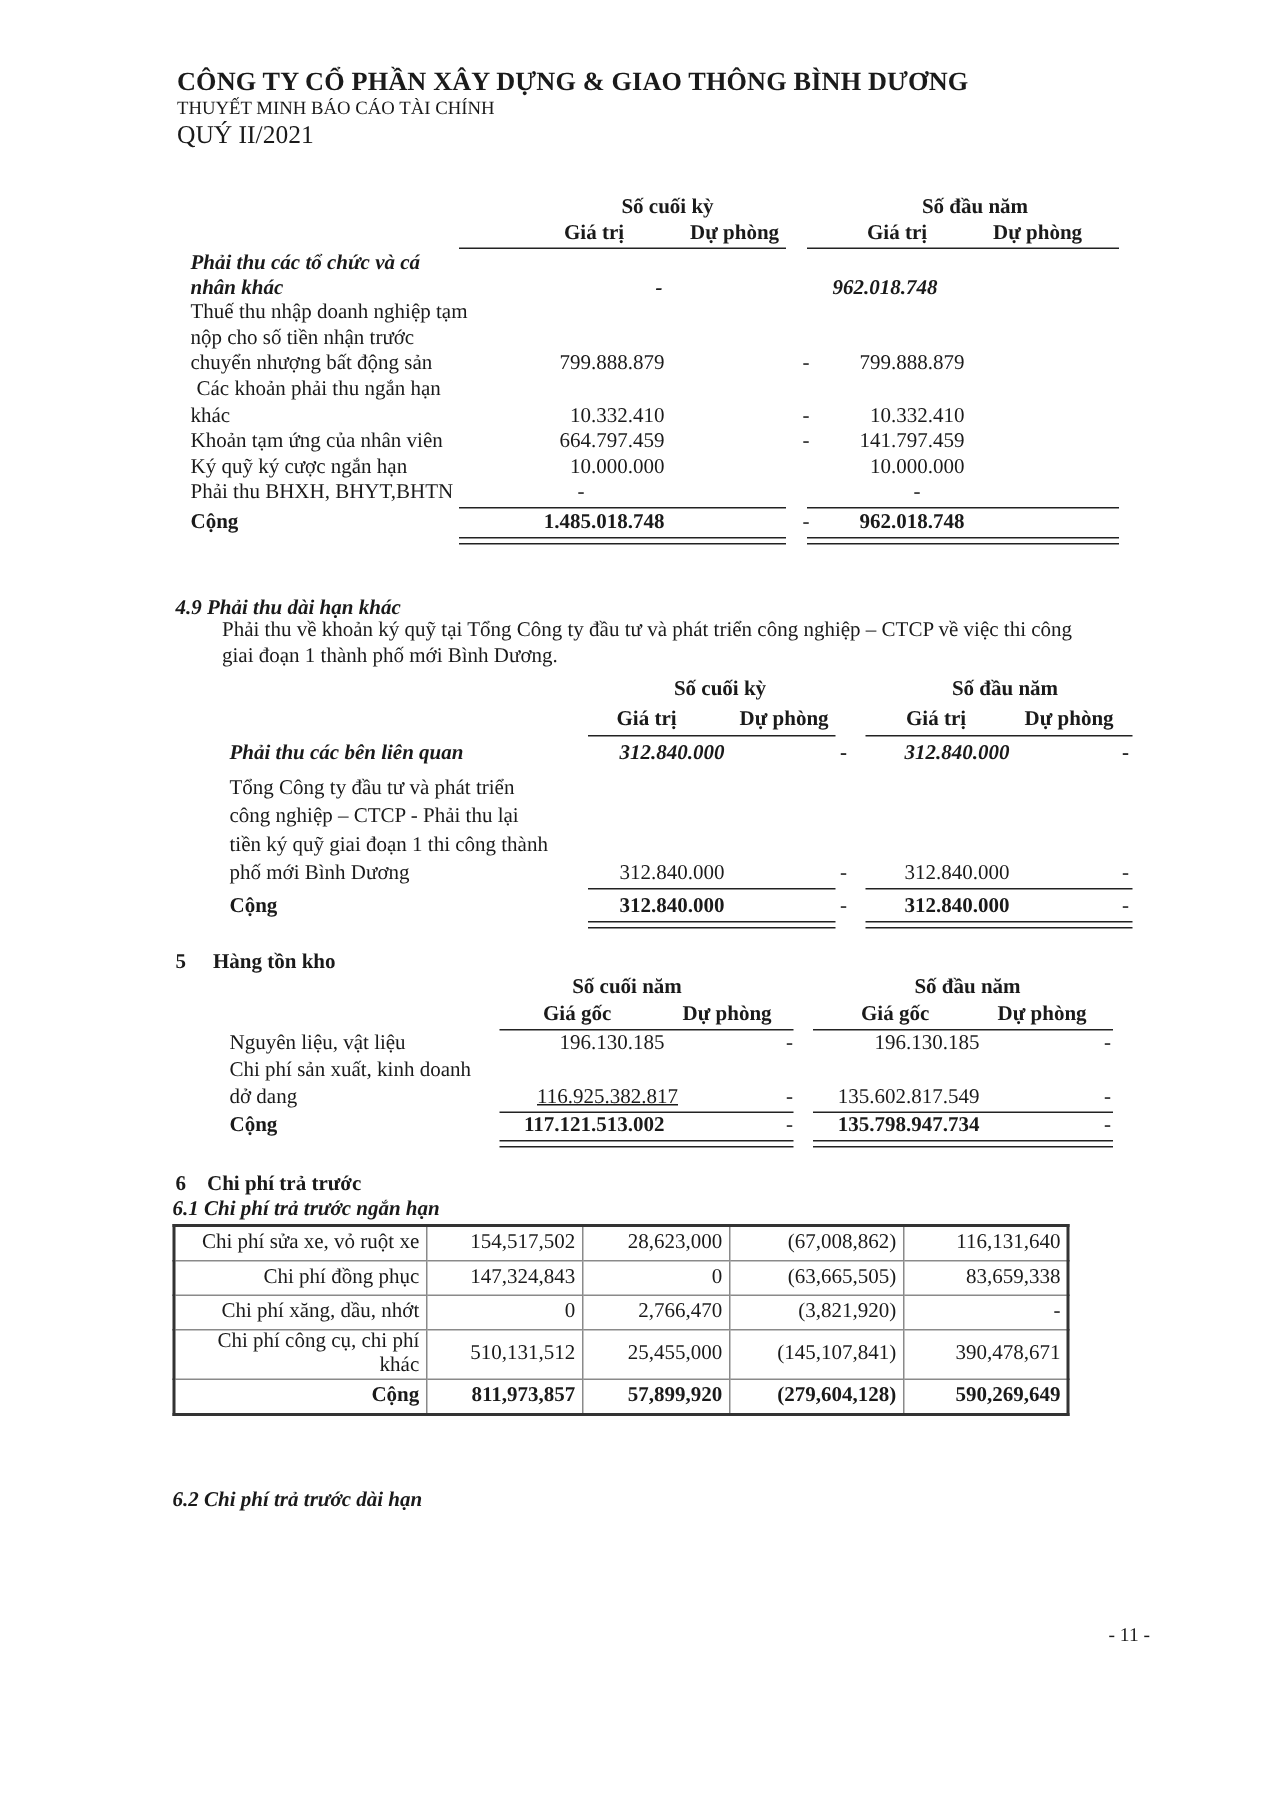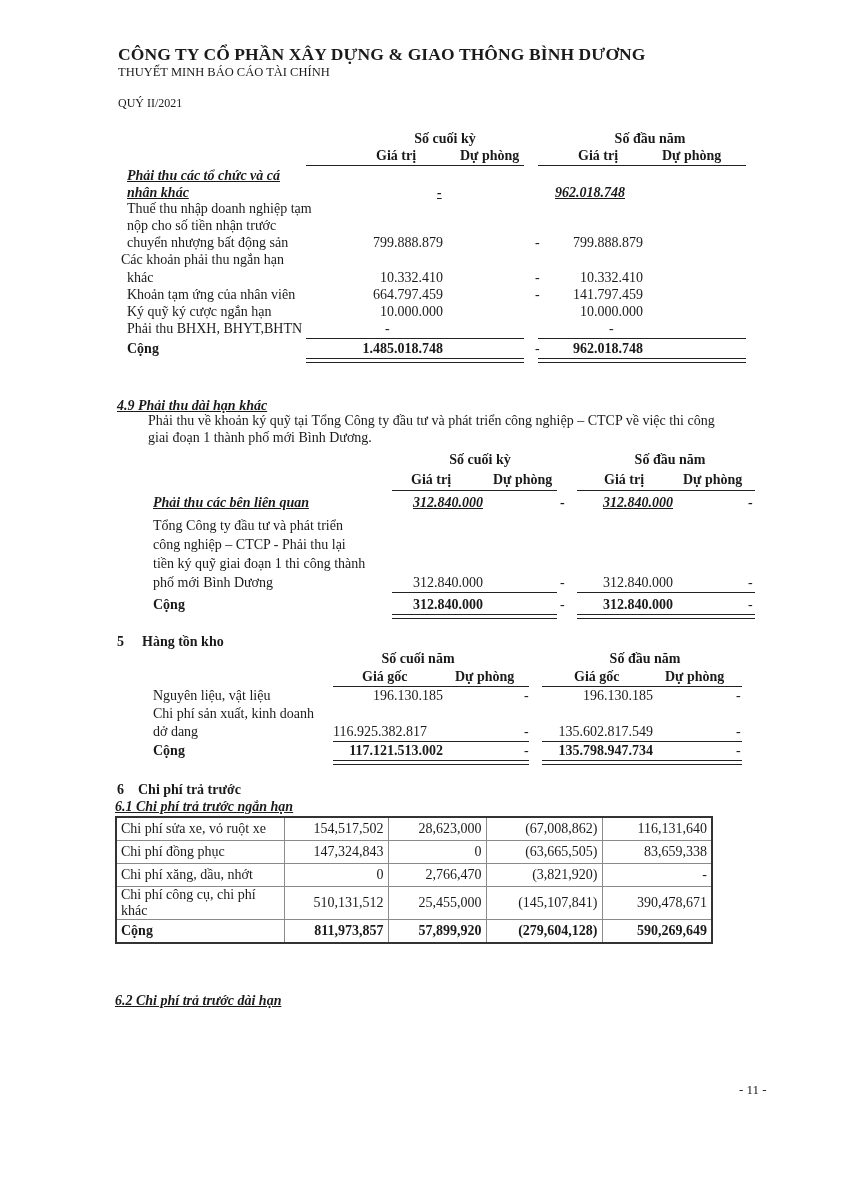--- a/index.html
+++ b/index.html
@@ -1,31 +1,31 @@
 <!DOCTYPE html>
 <html><head>
 <meta charset="utf-8">
 <style>
   html, body { margin: 0; padding: 0; background: #ffffff; }
   body { width: 849px; height: 1200px; position: relative; overflow: hidden;
          font-family: "Liberation Serif", "DejaVu Serif", serif; color: #1a1a1a; }
   .abs { position: absolute; white-space: nowrap; }
   .hdr-company { left: 118px; top: 44px; font-size: 17.5px; font-weight: bold; letter-spacing: 0.1px; }
   .hdr-sub { left: 118px; top: 65px; font-size: 12.5px; }
-  .hdr-q { left: 118px; top: 96px; font-size: 12px; font-family: Liberation Serif, serif; }
+  .hdr-q { left: 118px; top: 80px; font-size: 17px; font-family: Liberation Serif, serif; }
   .t { font-size: 14px; }
   .b { font-weight: bold; }
-  .i { font-style: italic; text-decoration: underline; }
+  .i { font-style: italic; }
   .r { text-align: right; }
   .c { text-align: center; }
   .uline { position: absolute; height: 0; border-top: 1.4px solid #222; }
   .dline { position: absolute; height: 3px; border-top: 1.4px solid #222; border-bottom: 1.4px solid #222; }
   table.grid { position: absolute; left: 115px; top: 816px; border-collapse: collapse;
                font-size: 14px; border: 2px solid #333; }
-  table.grid td { border: 1px solid #8a8a8a; padding: 0 4px; height: 22px; }
+  table.grid td { border: 1px solid #8a8a8a; padding: 0 4px; height: 22px; text-align: right; }
   table.grid td.num { text-align: right; }
   table.grid tr.head td { height: 46px; text-align: center; font-weight: bold; }
   table.grid tr.head span { text-decoration: underline; }
   table.grid tr.total td { font-weight: bold; border-top: 1.5px solid #333; }
   .pageno { left: 739px; top: 1082px; font-size: 13px; }
 </style>
 </head>
 <body>
 
 <div class="abs hdr-company">CÔNG TY CỔ PHẦN XÂY DỰNG &amp; GIAO THÔNG BÌNH DƯƠNG</div>
@@ -47,21 +47,21 @@
   <div class="abs t b i" style="left:437px; top:185px;">-</div>
   <div class="abs t b i" style="left:555px; top:185px;">962.018.748</div>
 
   <div class="abs t" style="left:127px; top:201px;">Thuế thu nhập doanh nghiệp tạm</div>
   <div class="abs t" style="left:127px; top:218px;">nộp cho số tiền nhận trước</div>
   <div class="abs t" style="left:127px; top:235px;text-align:center;">chuyển nhượng bất động sản</div>
   <div class="abs t r" style="left:340px; top:235px; width:103px;">799.888.879</div>
   <div class="abs t" style="left:535px; top:235px;">-</div>
   <div class="abs t r" style="left:540px; top:235px; width:103px;">799.888.879</div>
 
-  <div class="abs t" style="left:121px; top:252px;text-align:center;">Các khoản phải thu ngắn hạn</div>
+  <div class="abs t" style="left:131px; top:252px;text-align:center;">Các khoản phải thu ngắn hạn</div>
   <div class="abs t" style="left:127px; top:270px;">khác</div>
   <div class="abs t r" style="left:340px; top:270px; width:103px;">10.332.410</div>
   <div class="abs t" style="left:535px; top:270px;">-</div>
   <div class="abs t r" style="left:540px; top:270px; width:103px;">10.332.410</div>
 
   <div class="abs t" style="left:127px; top:287px;">Khoản tạm ứng của nhân viên</div>
   <div class="abs t r" style="left:340px; top:287px; width:103px;">664.797.459</div>
   <div class="abs t" style="left:535px; top:287px;">-</div>
   <div class="abs t r" style="left:540px; top:287px; width:103px;">141.797.459</div>
 
@@ -138,21 +138,21 @@
   <div class="uline" style="left:542px; top:686px; width:200px;"></div>
 
   <div class="abs t" style="left:153px; top:688px;">Nguyên liệu, vật liệu</div>
   <div class="abs t r" style="left:330px; top:688px; width:113px;">196.130.185</div>
   <div class="abs t" style="left:524px; top:688px;">-</div>
   <div class="abs t r" style="left:540px; top:688px; width:113px;">196.130.185</div>
   <div class="abs t" style="left:736px; top:688px;">-</div>
 
   <div class="abs t" style="left:153px; top:706px;">Chi phí sản xuất, kinh doanh</div>
   <div class="abs t" style="left:153px; top:724px;">dở dang</div>
-  <div class="abs t r" style="left:314px; top:724px; width:113px;">116.925.382.817</div>
+  <div class="abs t r" style="left:339px; top:724px; width:113px;text-decoration:underline;">116.925.382.817</div>
   <div class="abs t" style="left:524px; top:724px;">-</div>
   <div class="abs t r" style="left:540px; top:724px; width:113px;">135.602.817.549</div>
   <div class="abs t" style="left:736px; top:724px;">-</div>
   <div class="uline" style="left:333px; top:741px; width:196px;"></div>
   <div class="uline" style="left:542px; top:741px; width:200px;"></div>
 
   <div class="abs t b" style="left:153px; top:743px;">Cộng</div>
   <div class="abs t b r" style="left:330px; top:743px; width:113px;">117.121.513.002</div>
   <div class="abs t" style="left:524px; top:743px;">-</div>
   <div class="abs t b r" style="left:540px; top:743px; width:113px;">135.798.947.734</div>

